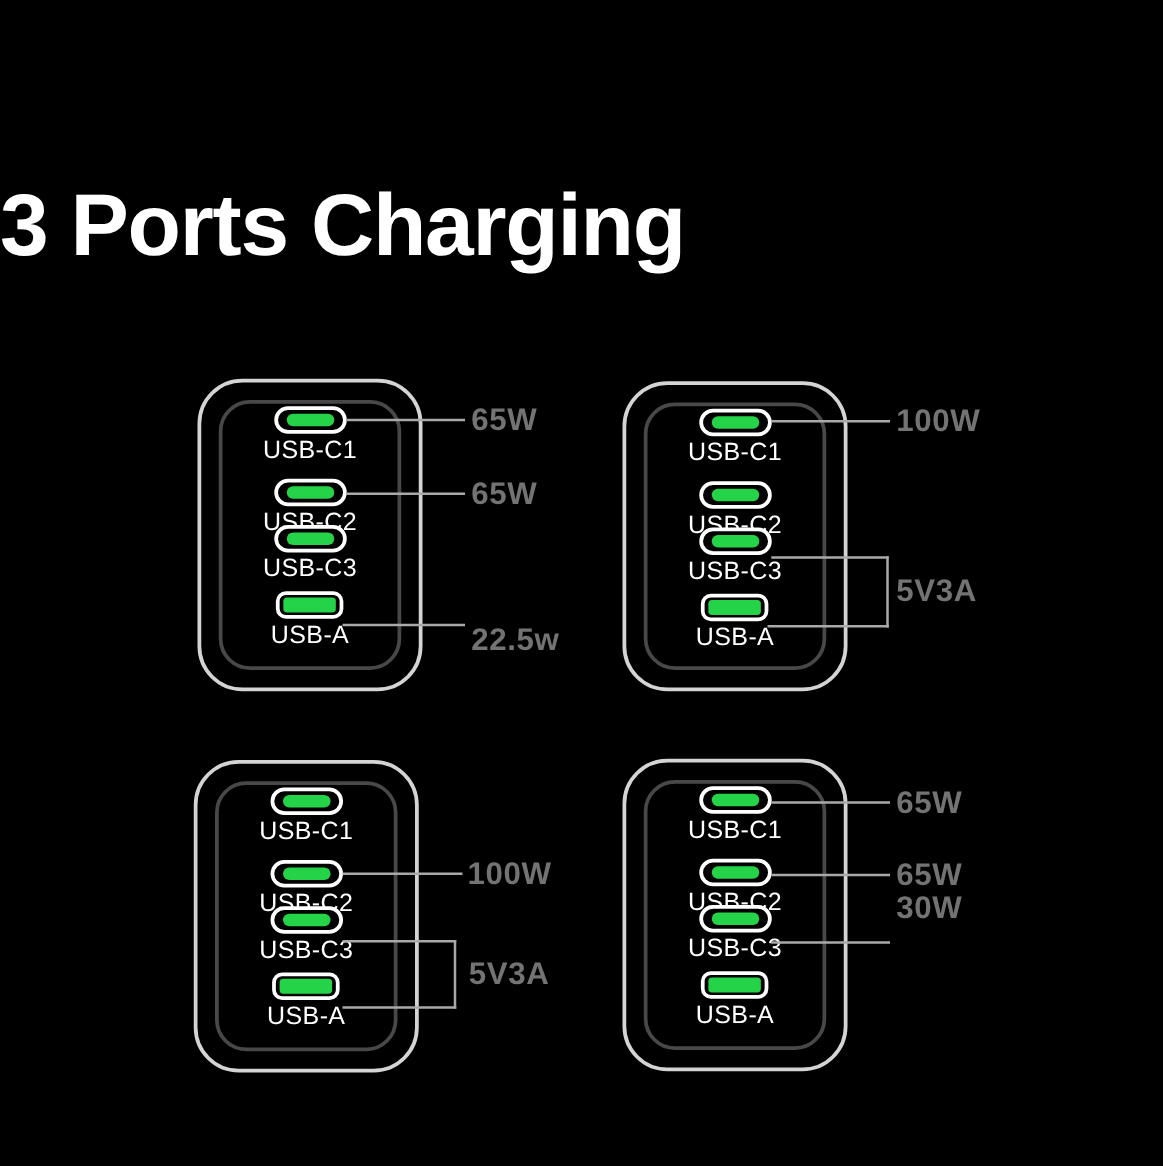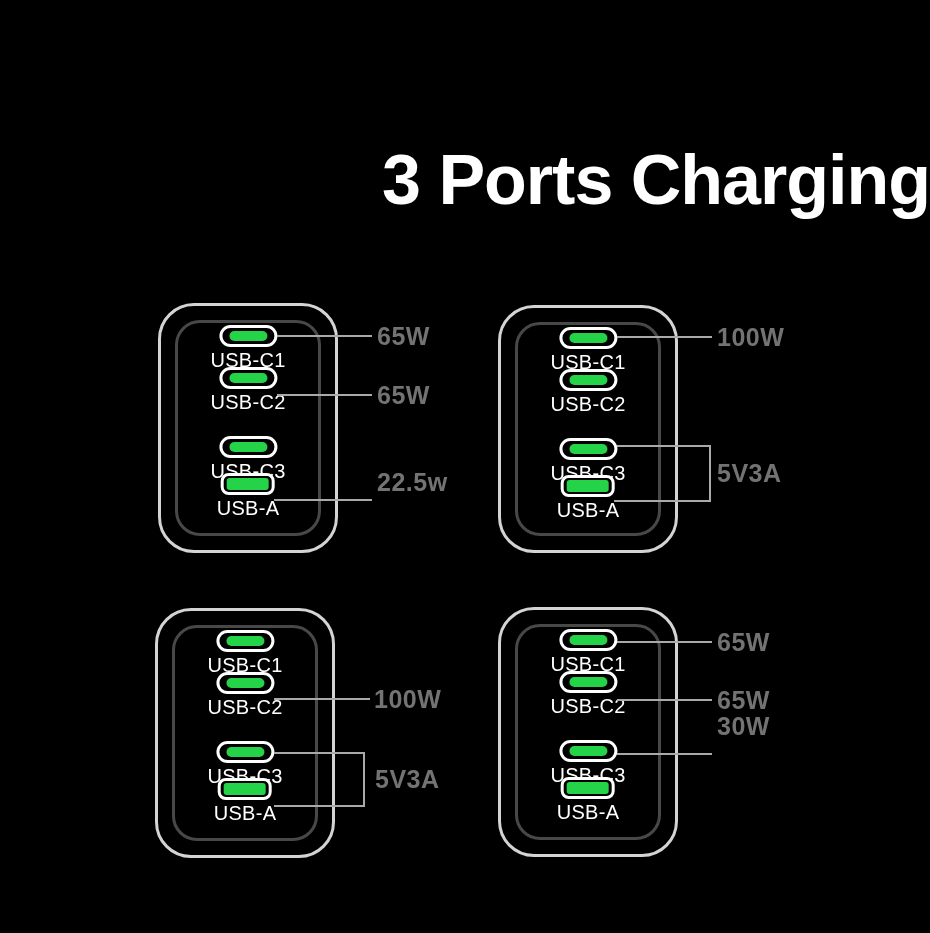--- a/index.html
+++ b/index.html
@@ -1,39 +1,39 @@
 <!DOCTYPE html>
 <html><head>
 <meta charset="utf-8">
 <style>
   html,body{margin:0;padding:0;background:#000;}
   .canvas{
     position:relative;width:930px;height:933px;background:#000;overflow:hidden;
     font-family:"Liberation Sans","DejaVu Sans",sans-serif;
   }
   .title{
-    position:absolute;top:138px;left:0;width:100%;margin:0;text-align:right;
+    position:absolute;top:138px;left:0;width:100%;margin:0;text-align:left;
     color:#fff;font-size:70px;font-weight:bold;letter-spacing:-1px;line-height:84px;
   }
   .charger{position:absolute;}
   .q1{left:158px;top:303px;width:180px;height:250px;}
   .q2{left:498px;top:305px;width:180px;height:248px;}
   .q3{left:155px;top:608px;width:180px;height:250px;}
   .q4{left:498px;top:607px;width:180px;height:250px;}
   .body{
     position:relative;width:100%;height:100%;box-sizing:border-box;
     border:3px solid #d4d4d4;border-radius:36px;
   }
   .inner{
     position:absolute;top:14px;left:14px;right:14px;bottom:14px;
     border:3px solid #484848;border-radius:25px;
   }
   .pg{position:absolute;left:50%;transform:translateX(-50%);
       display:flex;flex-direction:column;align-items:center;}
-  .pg1{top:19px}.pg2{top:61px}.pg3{top:130px}.pg4{top:167px}
+  .pg1{top:19px}.pg2{top:77px}.pg3{top:114px}.pg4{top:167px}
   .port{
     box-sizing:border-box;width:58px;height:22px;border:3px solid #fff;
     border-radius:11px;display:flex;align-items:center;justify-content:center;background:#000;
   }
   .pin{width:38px;height:10px;border-radius:5px;background:#25d348;}
   .usba .port{width:54px;border-radius:8px;}
   .usba .pin{width:42px;height:12px;border-radius:3px;}
   .plabel{margin-top:2px;font-size:20px;color:#fff;letter-spacing:.3px;white-space:nowrap;}
   .lead{position:absolute;height:2px;background:#a9a9a9;}
   .vlead{position:absolute;width:2px;background:#a9a9a9;}
@@ -77,21 +77,21 @@
         <div class="plabel">USB-A</div>
       </div>
     </div>
   </section>
 
   <div class="lead" style="left:277px;top:335px;width:95px"></div>
   <div class="watt" style="left:377px;top:318px">65W</div>
   <div class="lead" style="left:277px;top:394px;width:95px"></div>
   <div class="watt" style="left:377px;top:377px">65W</div>
   <div class="lead" style="left:274px;top:499px;width:98px"></div>
-  <div class="watt" style="left:377px;top:464px">22.5w</div>
+  <div class="watt" style="left:377px;top:494px">22.5w</div>
 
   <section class="charger q2">
     <div class="body">
       <div class="inner"></div>
       <div class="pg pg1">
         <div class="port">
             <span class="pin"></span>
           </div>
         <div class="plabel">USB-C1</div>
       </div>

